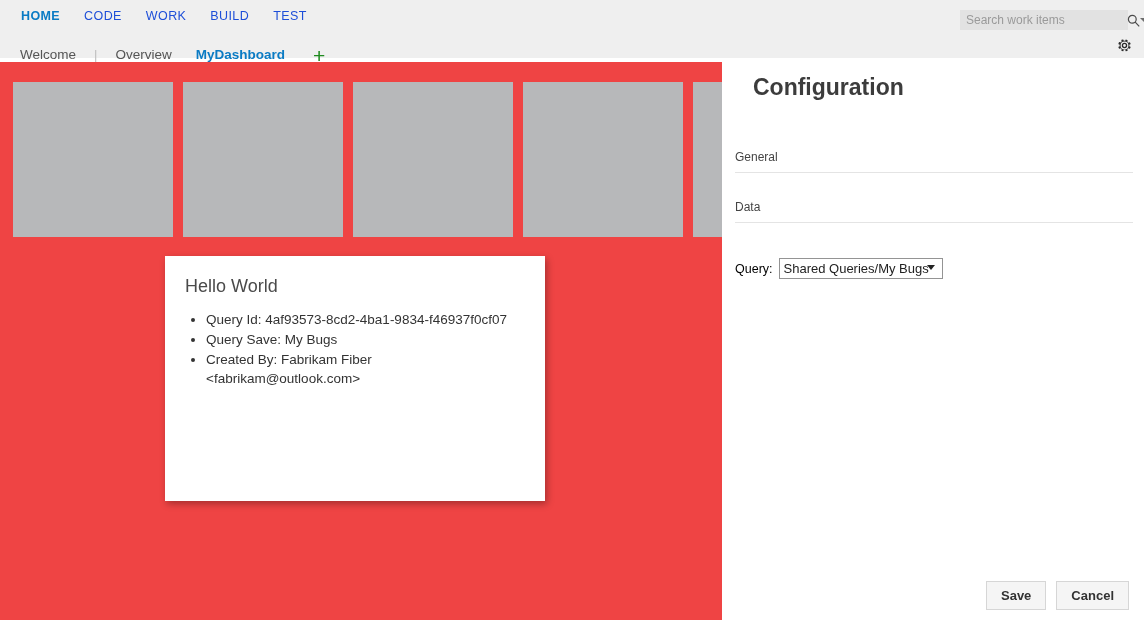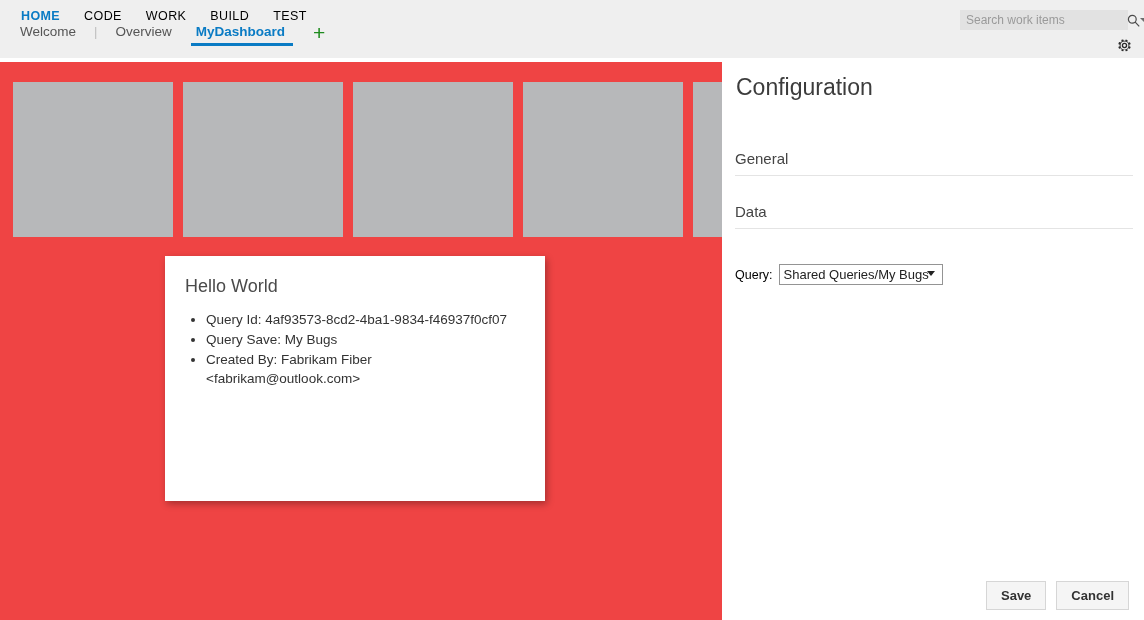--- a/index.html
+++ b/index.html
@@ -33,21 +33,21 @@
     position: absolute;
     left: 0; top: 0;
     height: 32px;
     display: flex;
     align-items: center;
     padding-left: 9px;
   }
   .nav-item {
     font-size: 12.5px;
     letter-spacing: 0.4px;
-    color: #000000;
+    color: #1d4ed8;
     padding: 0 12px;
     line-height: 32px;
     cursor: pointer;
     text-transform: uppercase;
   }
   .nav-item.active {
     color: #0a7bc4;
     font-weight: bold;
   }
 
@@ -92,21 +92,21 @@
   }
   .search-caret span {
     width: 0; height: 0;
     border-left: 4px solid transparent;
     border-right: 4px solid transparent;
     border-top: 4px solid #6d6d6d;
   }
 
   .tabs-row {
     position: absolute;
-    left: 0; top: 20px;
+    left: 0; top: 43px;
     height: 26px;
     display: flex;
     align-items: flex-end;
     padding-left: 8px;
   }
   .tab {
     position: relative;
     font-size: 13.5px;
     color: #555555;
     padding: 0 12px 6px 12px;
@@ -217,36 +217,36 @@
   .config-panel {
     position: absolute;
     left: 722px; top: 58px;
     width: 422px;
     height: 562px;
     background: #ffffff;
     box-sizing: border-box;
   }
   .config-title {
     position: absolute;
-    left: 14px;
+    left: 31px;
     top: 14px;
     font-size: 23px;
-    font-weight: normal;
+    font-weight: bold;
     color: #3c3c3c;
     margin: 0;
     line-height: 30px;
   }
   .config-body {
     position: absolute;
     left: 13px;
     top: 92px;
     right: 11px;
   }
   .section-head {
-    font-size: 15px;
+    font-size: 12px;
     color: #444444;
     padding-bottom: 8px;
     border-bottom: 1px solid #e4e4e4;
     margin-bottom: 12px;
   }
   .section-head.data { margin-top: 27px; }
   .field-row {
     margin-top: 35px;
     display: flex;
     align-items: center;

